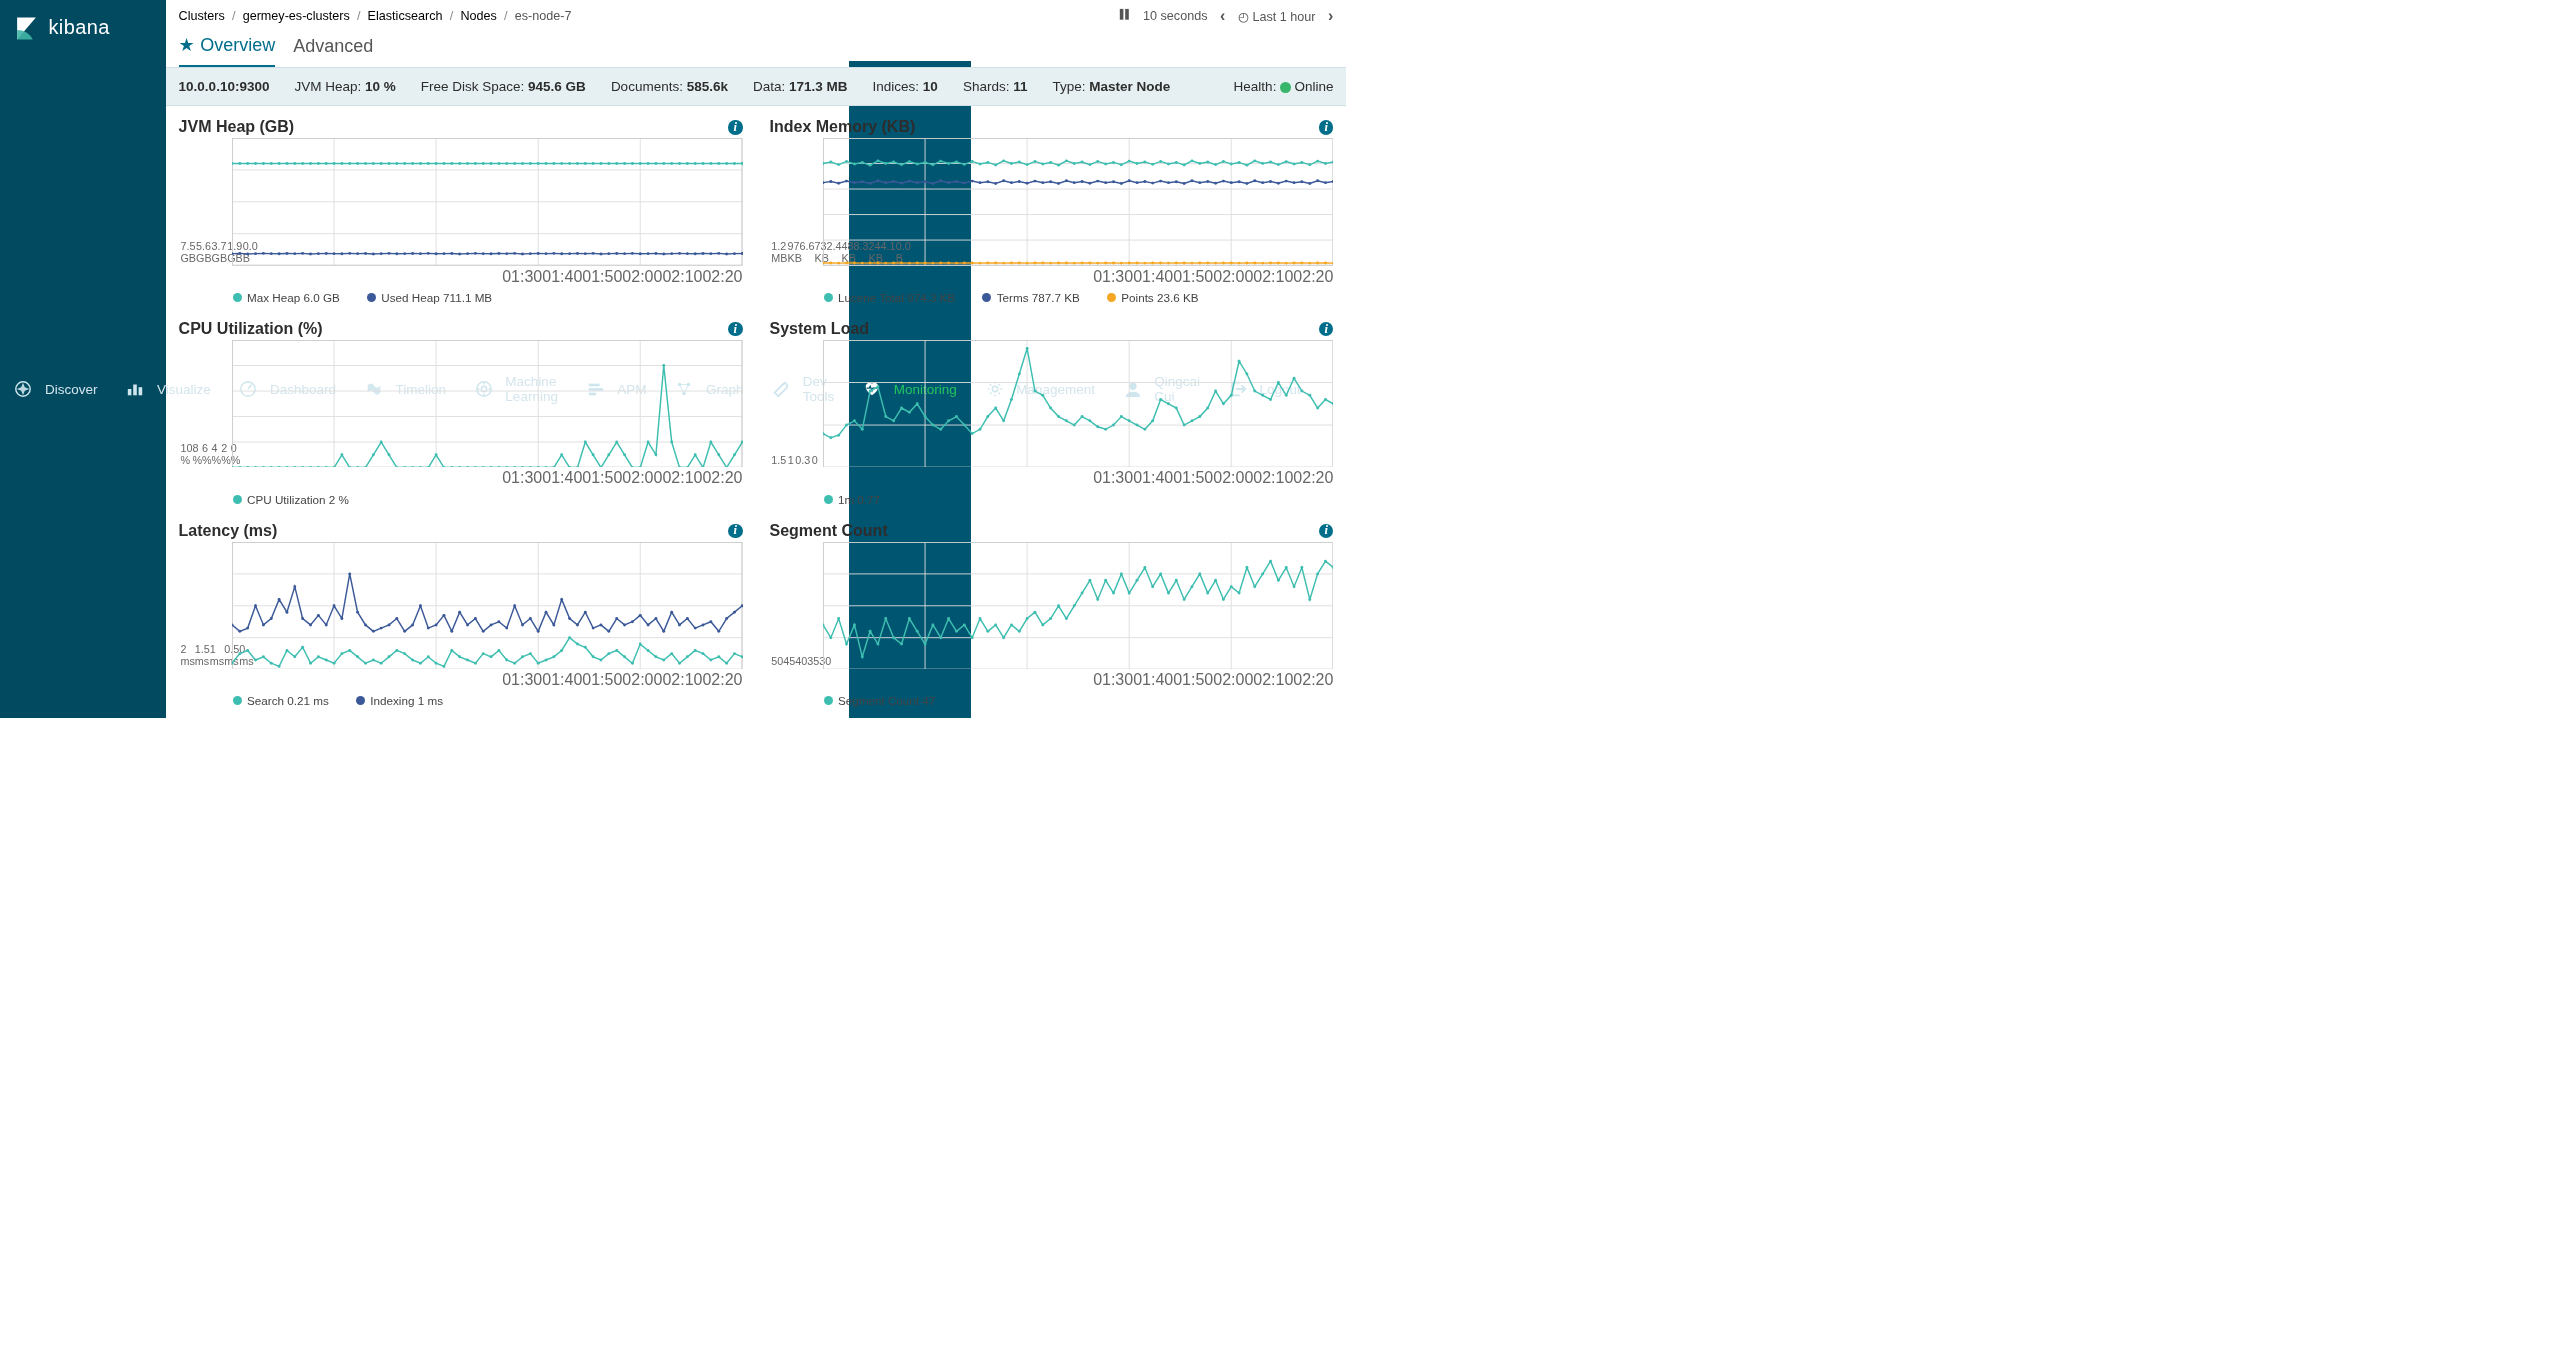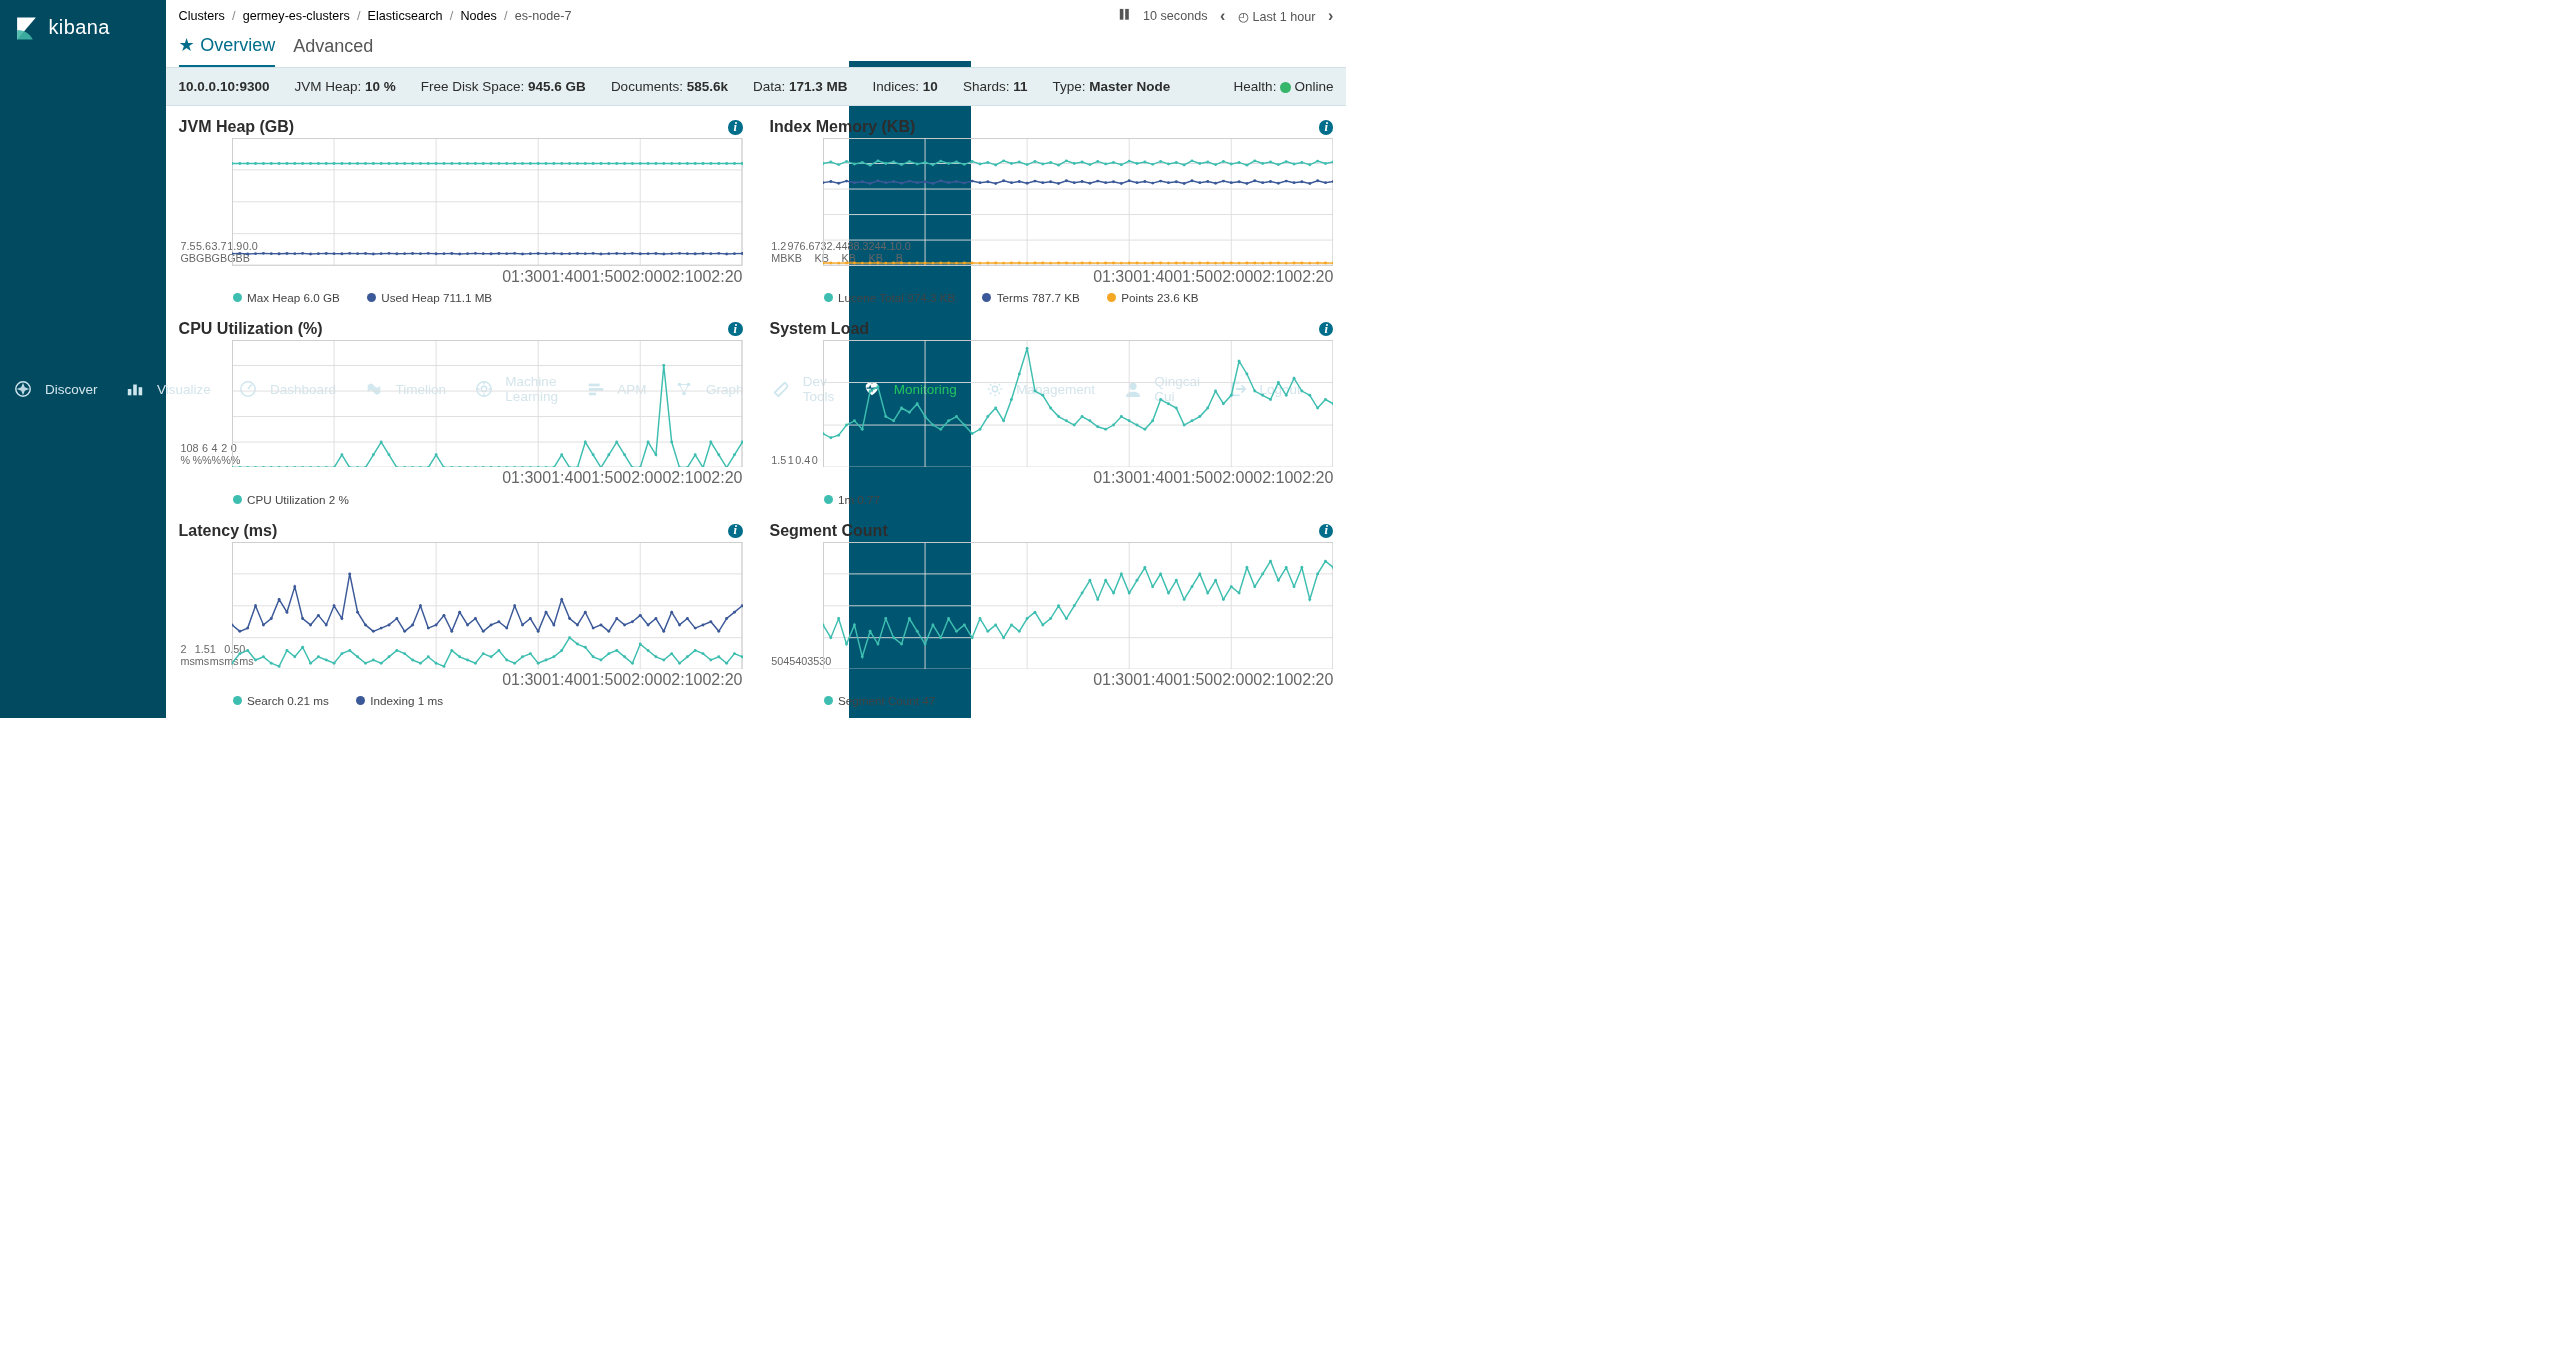--- a/index.html
+++ b/index.html
@@ -774,21 +774,21 @@
         </div>
         <div class="chart">
           <div class="chart-title">
             <span>System Load</span>
             <span class="info">i</span>
           </div>
           <div class="plot-wrap">
             <div class="yaxis">
               <span>1.5</span>
               <span>1</span>
-              <span>0.4</span>
+              <span>0.3</span>
               <span>0</span>
             </div>
             <div class="plot">
               <svg viewBox="0 0 560 140" preserveAspectRatio="none">
                 <line x1="0" y1="0" x2="560" y2="0" stroke="#ddd" stroke-width="1"></line>
                 <line x1="0" y1="46.666666666666664" x2="560" y2="46.666666666666664" stroke="#ddd" stroke-width="1"></line>
                 <line x1="0" y1="93.33333333333333" x2="560" y2="93.33333333333333" stroke="#ddd" stroke-width="1"></line>
                 <line x1="0" y1="140" x2="560" y2="140" stroke="#ddd" stroke-width="1"></line>
                 <line x1="0" y1="0" x2="0" y2="140" stroke="#ddd" stroke-width="1"></line>
                 <line x1="112" y1="0" x2="112" y2="140" stroke="#ddd" stroke-width="1"></line>

